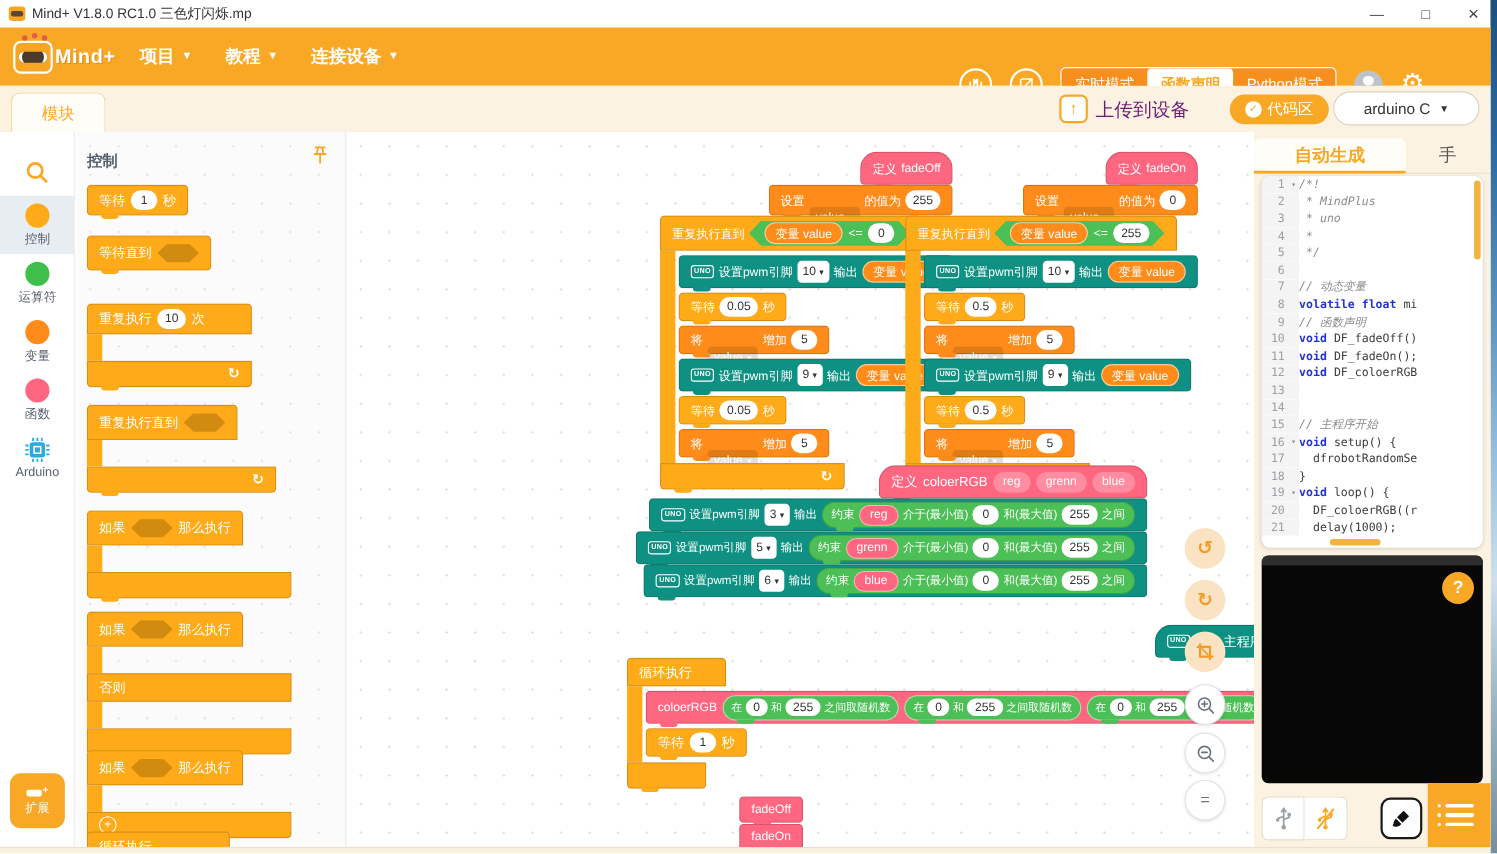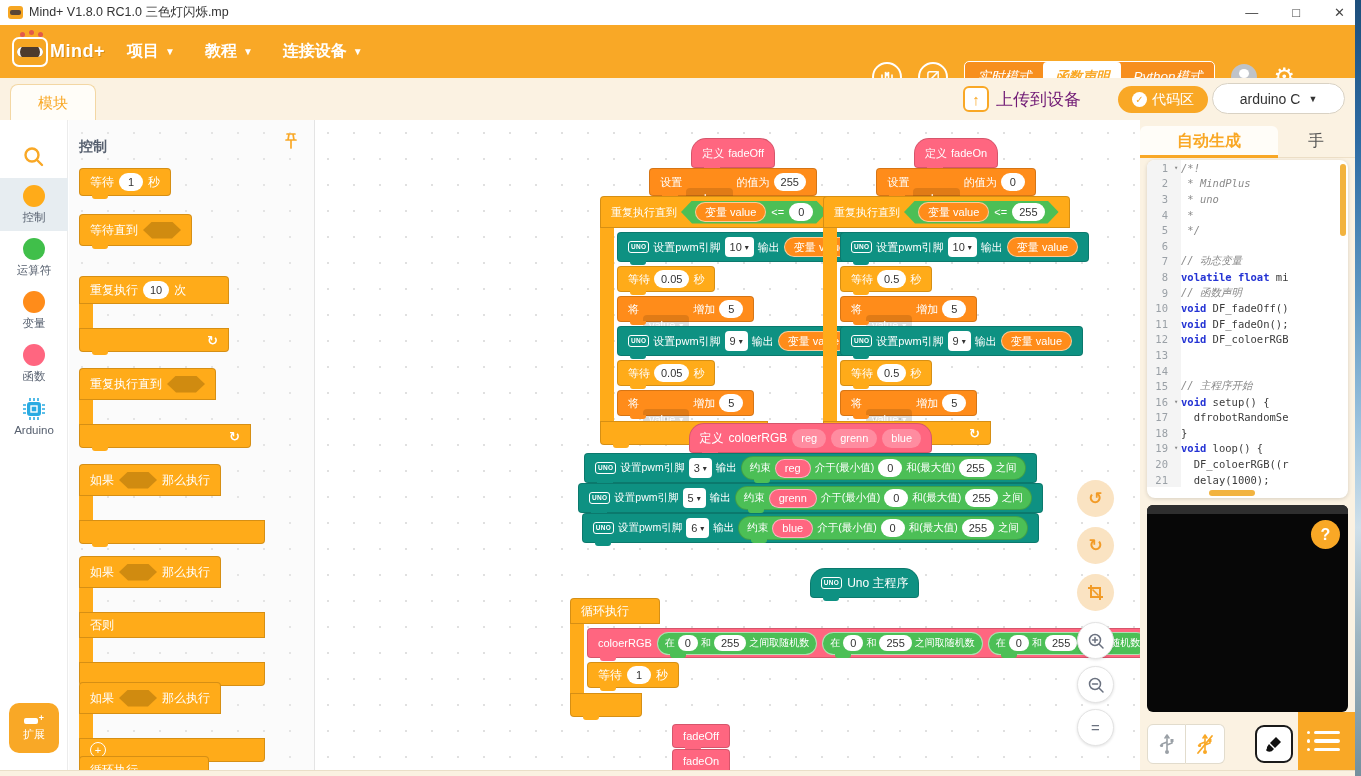--- a/index.html
+++ b/index.html
@@ -22,21 +22,21 @@
   .logo-wrap { display:flex; align-items:center; margin-left:12px; gap:2px; }
   .robot { width:36px; height:30px; background:#F6A623; border:2px solid #fff; border-radius:7px; position:relative; }
   .robot::before { content:""; position:absolute; top:-7px; left:6px; width:5px; height:5px; background:#E25A4A; border-radius:50%; box-shadow:9px -2px 0 #E25A4A, 18px 0 0 #E25A4A; }
   .robot::after { content:""; position:absolute; left:3px; top:8px; right:3px; height:10px; background:#4c3a2d; border-radius:5px;
     box-shadow:inset 6px 0 0 -3px #fff, inset -6px 0 0 -3px #fff; }
   .logo-text { color:#fff; font-size:18px; font-weight:bold; letter-spacing:.5px; text-shadow:1px 1px 0 rgba(180,110,0,.45); }
   .menu { display:flex; align-items:center; gap:6px; color:#fff; font-size:16px; font-weight:bold; margin-left:22px; cursor:pointer; }
   .menu .caret { font-size:10px; }
   .hdr-right { position:absolute; right:60px; top:25px; height:53px; display:flex; align-items:center; gap:16px; }
   .circ-icon { width:30px; height:30px; border:2px solid #fff; border-radius:50%; display:flex; align-items:center; justify-content:center; }
-  .mode-toggle { display:flex; border:1px solid #fff; border-radius:5px; overflow:hidden; background:#F78F1E;font-style:italic; }
+  .mode-toggle { display:flex; border:1px solid #fff; border-radius:5px; overflow:hidden; background:#F78F1E; }
   .mode-btn { padding:6px 12px; font-size:13.5px; color:#fff; cursor:pointer; white-space:nowrap; }
   .mode-btn.active { background:#fff; color:#F9A826; border-radius:4px; font-weight:bold; }
   .avatar { width:26px; height:26px; background:#BFC3C9; border-radius:50%; position:relative; overflow:hidden; }
   .avatar::before { content:""; position:absolute; top:5px; left:8px; width:10px; height:9px; background:#fff; border-radius:50%; }
   .avatar::after { content:""; position:absolute; bottom:-6px; left:3px; width:20px; height:12px; background:#fff; border-radius:50%; }
   .gear { color:#fff; font-size:24px; line-height:1; }
 
   
   #subheader { left:0; top:78px; width:1355px; height:42px; background:#FBF2E2;padding-left:12px; }
   #module-tab { position:absolute; left:10px; top:6px; width:86px; height:37px; background:#FFFDF8; border:1px solid #F3D7A4; border-bottom:none; border-radius:8px 8px 0 0; color:#F9A826; font-size:15px; display:flex; align-items:center; justify-content:center; }
@@ -61,21 +61,21 @@
   .brick i { position:absolute; left:0; top:3px; width:14px; height:6px; background:#fff; border-radius:2px; }
   .brick em { position:absolute; right:0; top:-2px; color:#fff; font-style:normal; font-size:9px; font-weight:bold; }
 
   
   #palette { left:69px; top:120px; width:246px; height:650px; background:#FBFBFB; border-right:1px solid #e4e4e4; overflow:hidden;
     background-image:radial-gradient(#e4e4e4 1px, transparent 1.2px); background-size:26px 26px; }
   #palette-title { position:absolute; left:10px; top:18px; font-size:14px; font-weight:bold; color:#57606f; }
   #pin-ic { position:absolute; right:14px; top:12px; cursor:pointer; }
 
   
-  .stack { position:absolute; display:flex; flex-direction:column; align-items:center; }
+  .stack { position:absolute; display:flex; flex-direction:column; align-items:flex-end; }
   .brow { position:relative; display:flex; align-items:center; gap:5px; padding:0 10px; height:28px; border-radius:4px; color:#fff; font-size:12px; white-space:nowrap; border:1px solid rgba(0,0,0,.16); }
   .brow::after { content:""; position:absolute; bottom:-4px; left:12px; width:16px; height:4px; background:inherit; border-radius:0 0 3px 3px; }
   .hat { border-radius:15px 15px 4px 4px; height:30px; }
   .orange  { background:#FFAB19; }
   .vorange { background:#FF8C1A; }
   .pink    { background:#FF6680; }
   .teal    { background:#0E9182; }
   .green   { background:#4CBF56; }
   .num { background:#fff; color:#333; border-radius:10px; height:18px; min-width:24px; padding:0 7px; font-size:11px; display:inline-flex; align-items:center; justify-content:center; }
   .dd { background:rgba(0,0,0,.12); border-radius:4px; height:20px; padding:0 6px; display:inline-flex; align-items:center; gap:4px; color:#fff; font-size:11px;margin-top:32px; }

